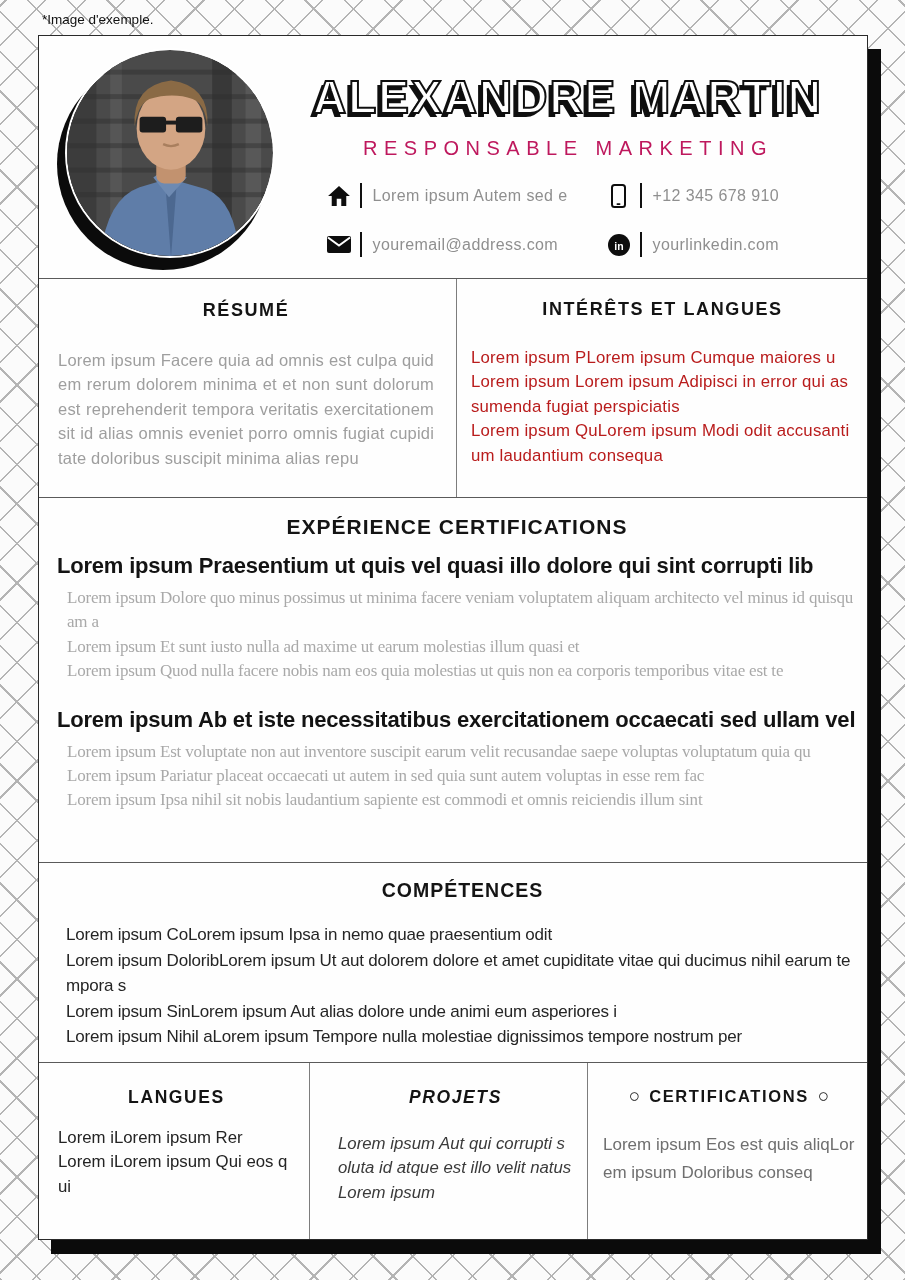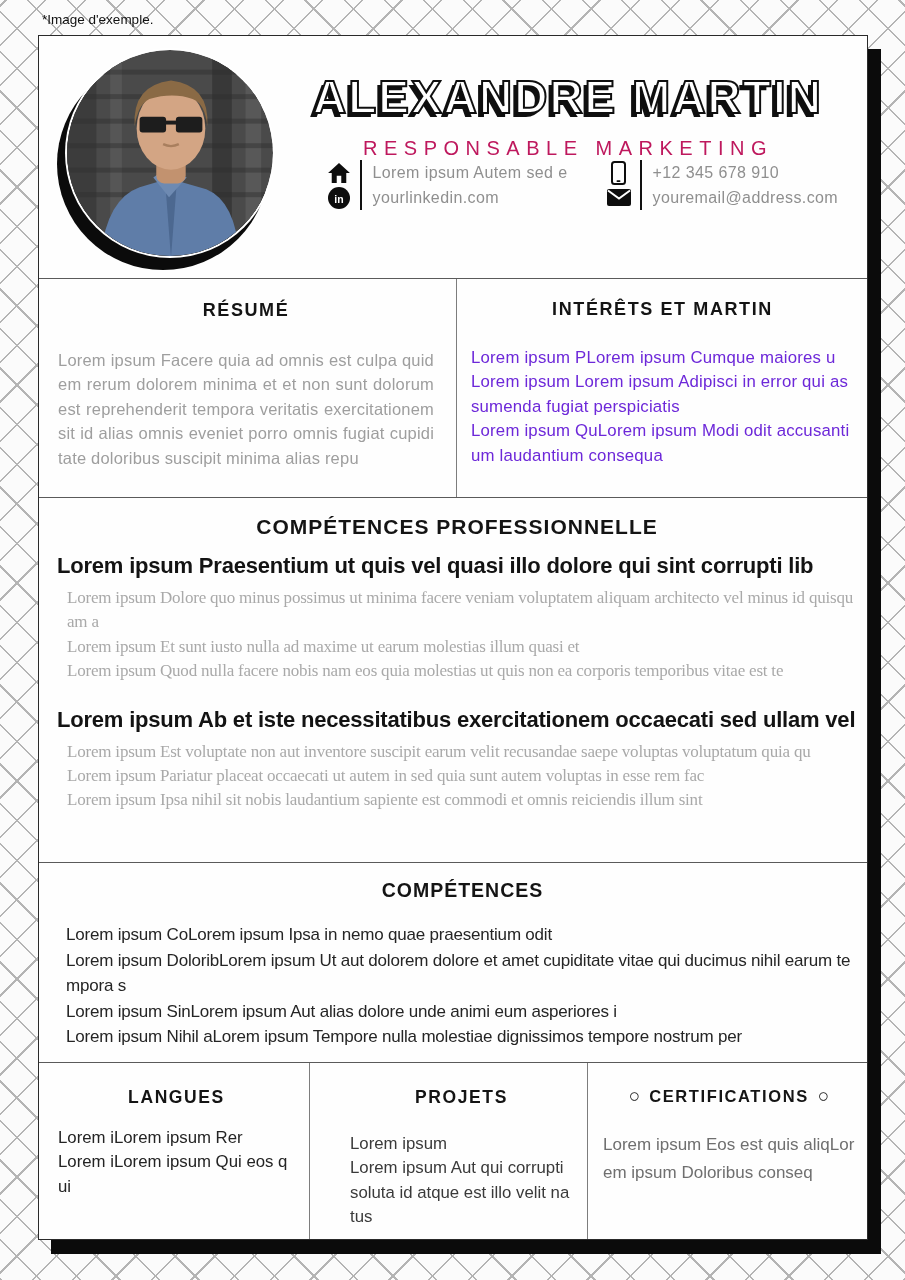--- a/index.html
+++ b/index.html
@@ -49,23 +49,23 @@
     color:#ffffff;
     -webkit-text-stroke:2px #0f0f0f;
     text-shadow:-4px 4px 0 #0f0f0f;
     white-space:nowrap;
   }
   .job-title {
     margin-top:17px; font-size:20px; letter-spacing:6.5px;
     color:#be185d; font-weight:400; white-space:nowrap;
   }
   .contacts {
-    display:grid;
+    margin-top:23px; display:grid;
     grid-template-columns:280px 215px;
-    row-gap:0; justify-content:center; padding-left:12px;
+    row-gap:24px; justify-content:center; padding-left:12px;
   }
   .contact { display:flex; align-items:center; text-align:left; }
   .contact .cicon { width:24px; height:24px; flex:0 0 24px; display:flex; align-items:center; justify-content:center; }
   .contact .cicon svg { display:block; }
   .contact .sep { width:2px; height:25px; background:#111; margin:0 11px 0 9px; flex:0 0 2px; }
   .contact .ctext { font-size:16px; color:#8f8f8f; letter-spacing:0.4px; white-space:nowrap; }
 
   
   .h { text-align:center; font-weight:800; color:#141414; letter-spacing:1.6px; }
 
@@ -75,21 +75,21 @@
   .col + .col { border-left:1px solid #7d7d7d; }
   .col.resume { width:417px; padding:21px 22px 0 19px; }
   .col.interests { flex:1; padding:20px 13px 0 14px; }
   .col.resume .h, .col.interests .h { font-size:18px; }
   .resume-body {
     margin-top:27px; font-size:16.5px; line-height:24.4px; color:#9e9e9e;
     text-align:justify; word-break:break-all; letter-spacing:0.2px;
   }
   .interests-list { margin-top:26px; list-style:none; }
   .interests-list li {
-    font-size:16.8px; line-height:24.4px; color:#6d28d9;
+    font-size:16.8px; line-height:24.4px; color:#b91c1c;
     word-break:break-all; letter-spacing:0.2px;
   }
 
   
   .sec.experience { height:365px; padding:17px 10px 0 18px; }
   .sec.experience .h { font-size:21px; letter-spacing:1px; }
   .job { margin-top:14px; }
   .job + .job { margin-top:23px; }
   .job-name { font-size:22px; font-weight:600; color:#131313; letter-spacing:-0.2px; }
   .job-details { list-style:none; margin-top:7px; padding-left:10px; }
@@ -103,21 +103,21 @@
   .sec.skills .h { font-size:19.5px; letter-spacing:1px; }
   .skills-list { list-style:none; margin-top:20px; }
   .skills-list li {
     font-size:17px; line-height:25.6px; color:#252525;
     word-break:break-all; letter-spacing:-0.2px;
   }
 
   
   .sec.row5 { flex:1; display:flex; }
   .col.langues { width:270px; padding:24px 14px 0 19px; }
-  .col.projets { width:278px; padding:24px 14px 0 40px; }
+  .col.projets { width:278px; padding:24px 14px 0 28px;font-style:italic; }
   .col.certs  { flex:1; padding:22px 12px 0 15px; }
   .col.langues .h, .col.projets .h { font-size:17.5px; }
   .col.certs .h { font-size:16.5px; display:flex; align-items:center; justify-content:center; gap:9px; }
   .ring { font-weight:400; font-size:19px; color:#141414; letter-spacing:0; }
   .mini-list { list-style:none; margin-top:18px; }
   .mini-list li { font-size:16.8px; line-height:24.4px; word-break:break-all; }
   .col.langues .mini-list li { color:#242424; }
   .col.projets .mini-list { margin-top:24px; }
   .col.projets .mini-list li { color:#3a3a3a; }
   .certs-body {
@@ -190,59 +190,59 @@
             <svg width="15" height="24" viewBox="0 0 15 24">
                 <rect x="1" y="1" width="13" height="22" rx="2.5" fill="none" stroke="#0d0d0d" stroke-width="2"></rect>
                 <rect x="5.5" y="19.2" width="4" height="1.8" rx="0.9" fill="#0d0d0d"></rect>
               </svg>
           </span>
           <span class="sep"></span>
           <span class="ctext">+12 345 678 910</span>
         </div>
         <div class="contact">
           <span class="cicon">
+            <svg width="24" height="17" viewBox="0 0 24 17">
+                <rect width="24" height="17" rx="2" fill="#0d0d0d"></rect>
+                <path d="M1 1.5 L12 9.5 L23 1.5" stroke="#fff" stroke-width="2" fill="none"></path>
+              </svg>
+          </span>
+          <span class="sep"></span>
+          <span class="ctext">youremail@address.com</span>
+        </div>
+        <div class="contact">
+          <span class="cicon">
             <svg width="22" height="22" viewBox="0 0 22 22">
                 <circle cx="11" cy="11" r="11" fill="#0d0d0d"></circle>
                 <text x="11" y="15.5" text-anchor="middle" font-family="Liberation Sans, sans-serif" font-size="10.5" font-weight="bold" fill="#fff">in</text>
               </svg>
           </span>
           <span class="sep"></span>
           <span class="ctext">yourlinkedin.com</span>
-        </div>
-        <div class="contact">
-          <span class="cicon">
-            <svg width="24" height="17" viewBox="0 0 24 17">
-                <rect width="24" height="17" rx="2" fill="#0d0d0d"></rect>
-                <path d="M1 1.5 L12 9.5 L23 1.5" stroke="#fff" stroke-width="2" fill="none"></path>
-              </svg>
-          </span>
-          <span class="sep"></span>
-          <span class="ctext">youremail@address.com</span>
         </div>
       </div>
     </div>
   </div>
 
   <div class="sec row2">
     <div class="col resume">
       <div class="h">RÉSUMÉ</div>
       <div class="resume-body">Lorem ipsum Facere quia ad omnis est culpa quidem rerum dolorem minima et et non sunt dolorum est reprehenderit tempora veritatis exercitationem sit id alias omnis eveniet porro omnis fugiat cupiditate doloribus suscipit minima alias repu</div>
     </div>
     <div class="col interests">
-      <div class="h">INTÉRÊTS ET MARTIN</div>
+      <div class="h">INTÉRÊTS ET LANGUES</div>
       <ul class="interests-list">
         <li>Lorem ipsum PLorem ipsum Cumque maiores u</li>
         <li>Lorem ipsum Lorem ipsum Adipisci in error qui assumenda fugiat perspiciatis</li>
         <li>Lorem ipsum QuLorem ipsum Modi odit accusantium laudantium consequa</li>
       </ul>
     </div>
   </div>
 
   <div class="sec experience">
-    <div class="h">COMPÉTENCES PROFESSIONNELLE</div>
+    <div class="h">EXPÉRIENCE CERTIFICATIONS</div>
     <div class="job">
       <div class="job-name">Lorem ipsum Praesentium ut quis vel quasi illo dolore qui sint corrupti lib</div>
       <ul class="job-details">
         <li>Lorem ipsum Dolore quo minus possimus ut minima facere veniam voluptatem aliquam architecto vel minus id quisquam a</li>
         <li>Lorem ipsum Et sunt iusto nulla ad maxime ut earum molestias illum quasi et</li>
         <li>Lorem ipsum Quod nulla facere nobis nam eos quia molestias ut quis non ea corporis temporibus vitae est te</li>
       </ul>
     </div>
     <div class="job">
       <div class="job-name">Lorem ipsum Ab et iste necessitatibus exercitationem occaecati sed ullam vel</div>
@@ -268,22 +268,22 @@
     <div class="col langues">
       <div class="h">LANGUES</div>
       <ul class="mini-list">
         <li>Lorem iLorem ipsum Rer</li>
         <li>Lorem iLorem ipsum Qui eos qui</li>
       </ul>
     </div>
     <div class="col projets">
       <div class="h">PROJETS</div>
       <ul class="mini-list">
+        <li>Lorem ipsum Aut qui corrupti soluta id atque est illo velit natus</li>
         <li>Lorem ipsum</li>
-        <li>Lorem ipsum Aut qui corrupti soluta id atque est illo velit natus</li>
       </ul>
     </div>
     <div class="col certs">
       <div class="h">
         <span class="ring">○</span>
         <span>CERTIFICATIONS</span>
         <span class="ring">○</span>
       </div>
       <div class="certs-body">Lorem ipsum Eos est quis aliqLorem ipsum Doloribus conseq</div>
     </div>

